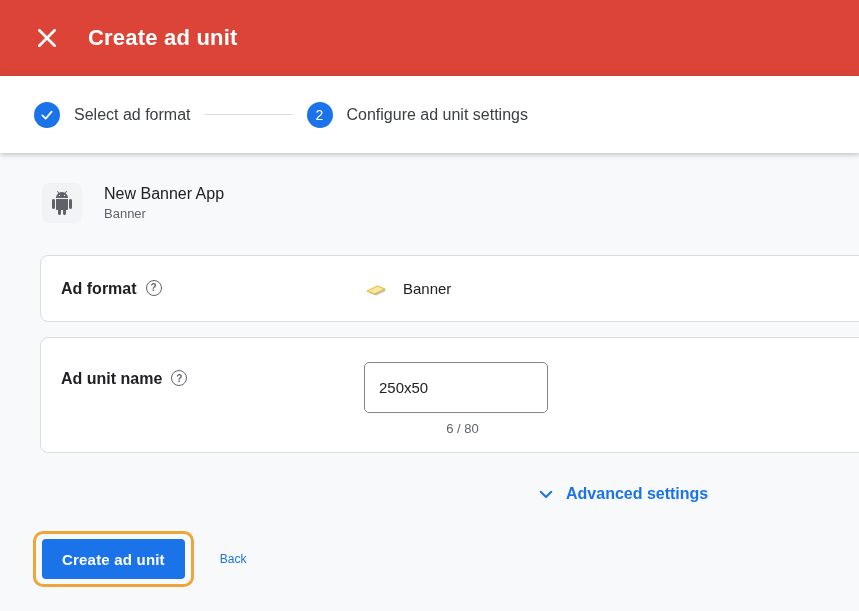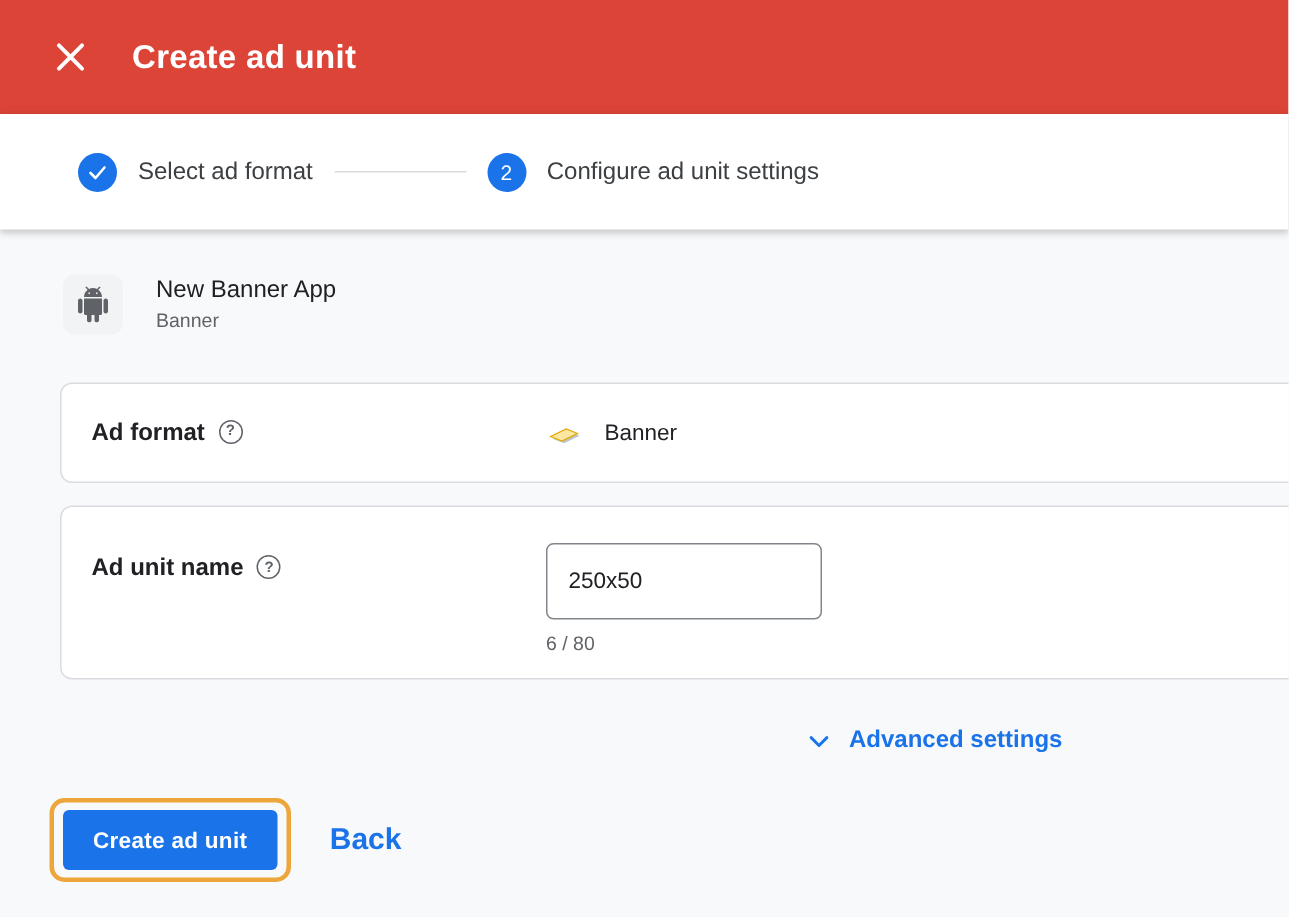--- a/index.html
+++ b/index.html
@@ -32,21 +32,21 @@
     margin-left: 24px;
     letter-spacing: 0.2px;
   }
 
   
   .stepper {
     height: 77px;
     background: #fff;
     display: flex;
     align-items: center;
-    padding-left: 52px;
+    padding-left: 34px;
     box-shadow: 0 2px 4px rgba(60,64,67,0.20), 0 1px 8px rgba(60,64,67,0.10);
     position: relative;
     z-index: 2;
   }
   .step { display: flex; align-items: center; gap: 14px; cursor: pointer; }
   .step-circle {
     width: 26px; height: 26px; border-radius: 50%;
     background: var(--primary-blue, #1A73E8);
     color: #fff;
     display: flex; align-items: center; justify-content: center;
@@ -114,21 +114,21 @@
     border-radius: 5px;
     font-size: 15px;
     padding: 0 14px;
     color: var(--text-primary, #202124);
     font-family: inherit;
     background: #fff;
     outline: none;
   }
   .counter {
     width: 217px;
-    text-align: left;
+    text-align: center;
     padding-right: 20px;
     margin-top: 8px;
     font-size: 13px;
     color: var(--text-secondary, #5F6368);
   }
 
   .advanced-row { margin: 32px 0 0 537px; }
   .advanced {
     display: inline-flex; align-items: center; gap: 11px;
     color: var(--primary-blue, #1A73E8);
@@ -150,21 +150,21 @@
     height: 40px;
     padding: 0 20px;
     font-size: 15px; font-weight: 700;
     font-family: inherit;
     cursor: pointer;
     letter-spacing: 0.2px;
   }
   .back-link {
     margin-left: 26px;
     color: var(--primary-blue, #1A73E8);
-    font-size: 20px; font-weight: 700;
+    font-size: 12px; font-weight: 400;
     cursor: pointer;
     text-decoration: none;
   }
 </style>
 </head>
 <body>
 
 <div>
 
   <header class="topbar">

